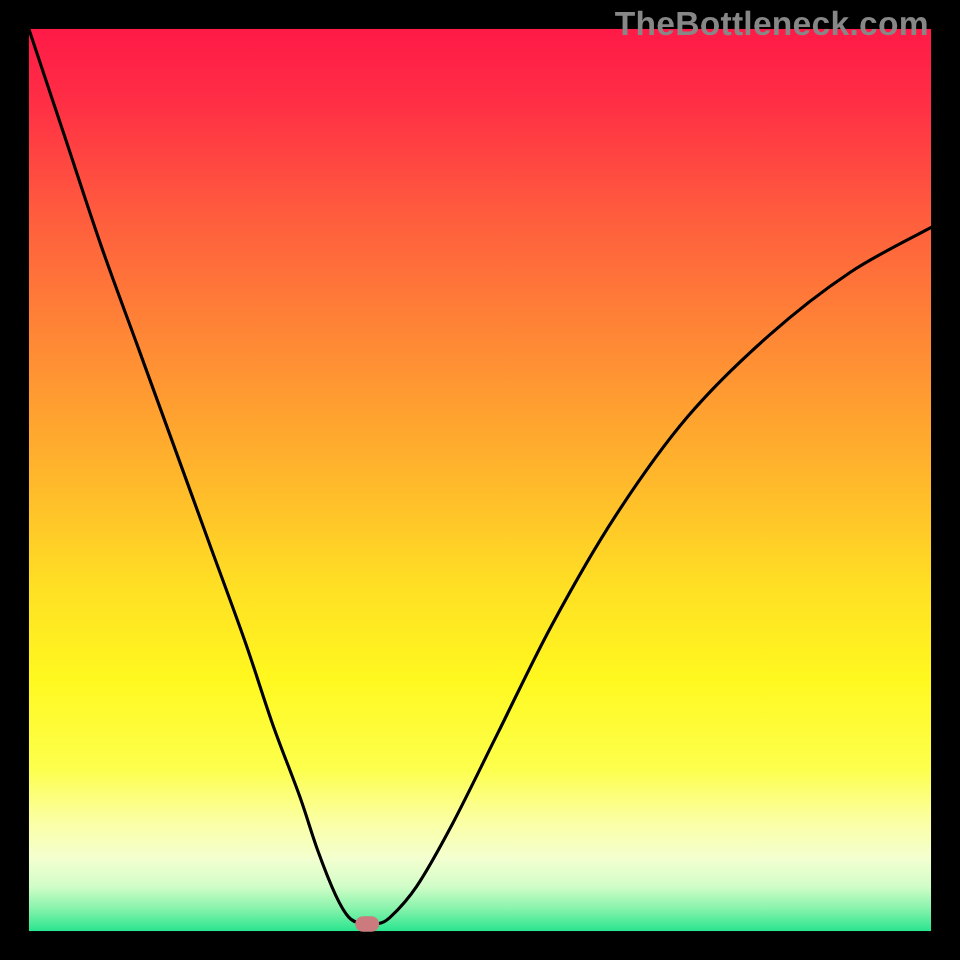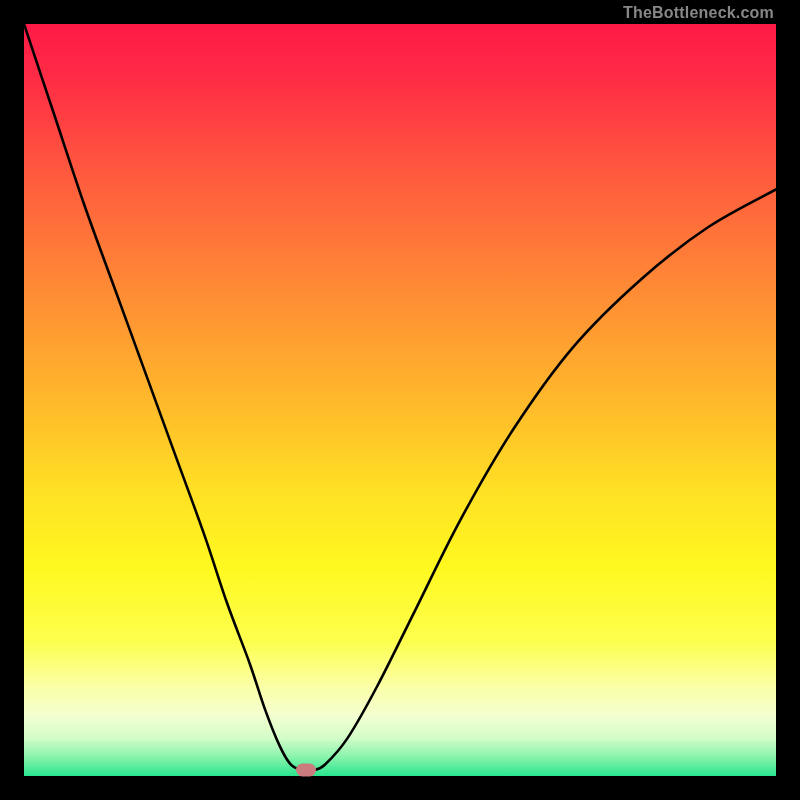--- a/index.html
+++ b/index.html
@@ -6,21 +6,21 @@
   body { width: 800px; height: 800px; overflow: hidden; font-family: Arial, sans-serif; }
   .outer-frame { width: 800px; height: 800px; background: #000000; position: relative; }
   .plot-area { position: absolute; left: 24px; top: 24px; width: 752px; height: 752px; }
   .gradient-bg { position: absolute; inset: 0; }
   .curve-svg { position: absolute; inset: 0; width: 752px; height: 752px; }
   .watermark {
     position: absolute;
     top: 4px;
     right: 26px;
     color: #878787;
-    font-size: 16px;
+    font-size: 28px;
     font-weight: 600;
     letter-spacing: 0.2px;
   }
   .marker {
     position: absolute;
     width: 20px;
     height: 13px;
     background: #cb7b7d;
     border-radius: 7px;
     transform: translate(-50%, -50%);

